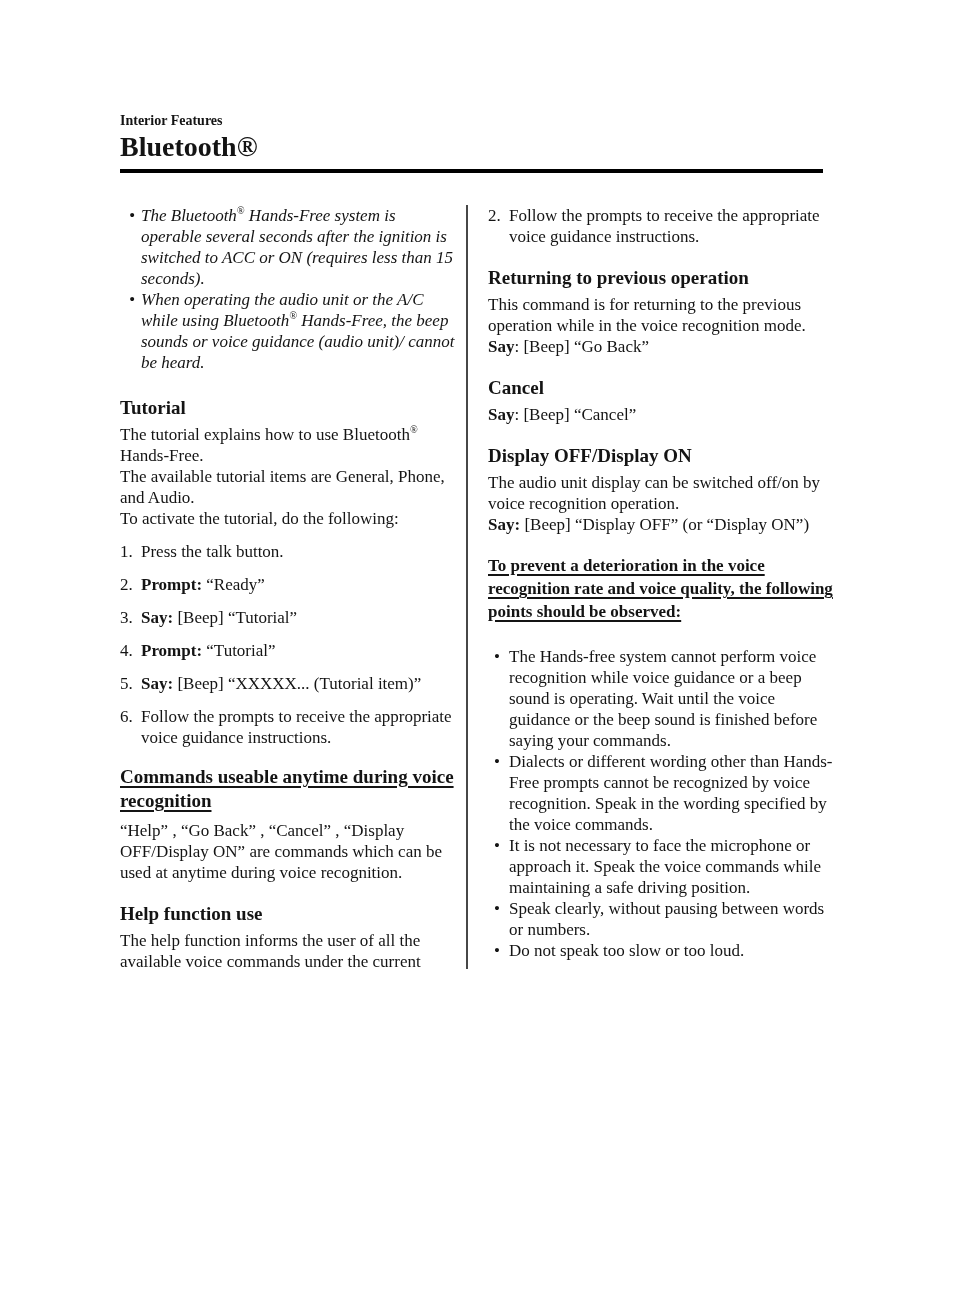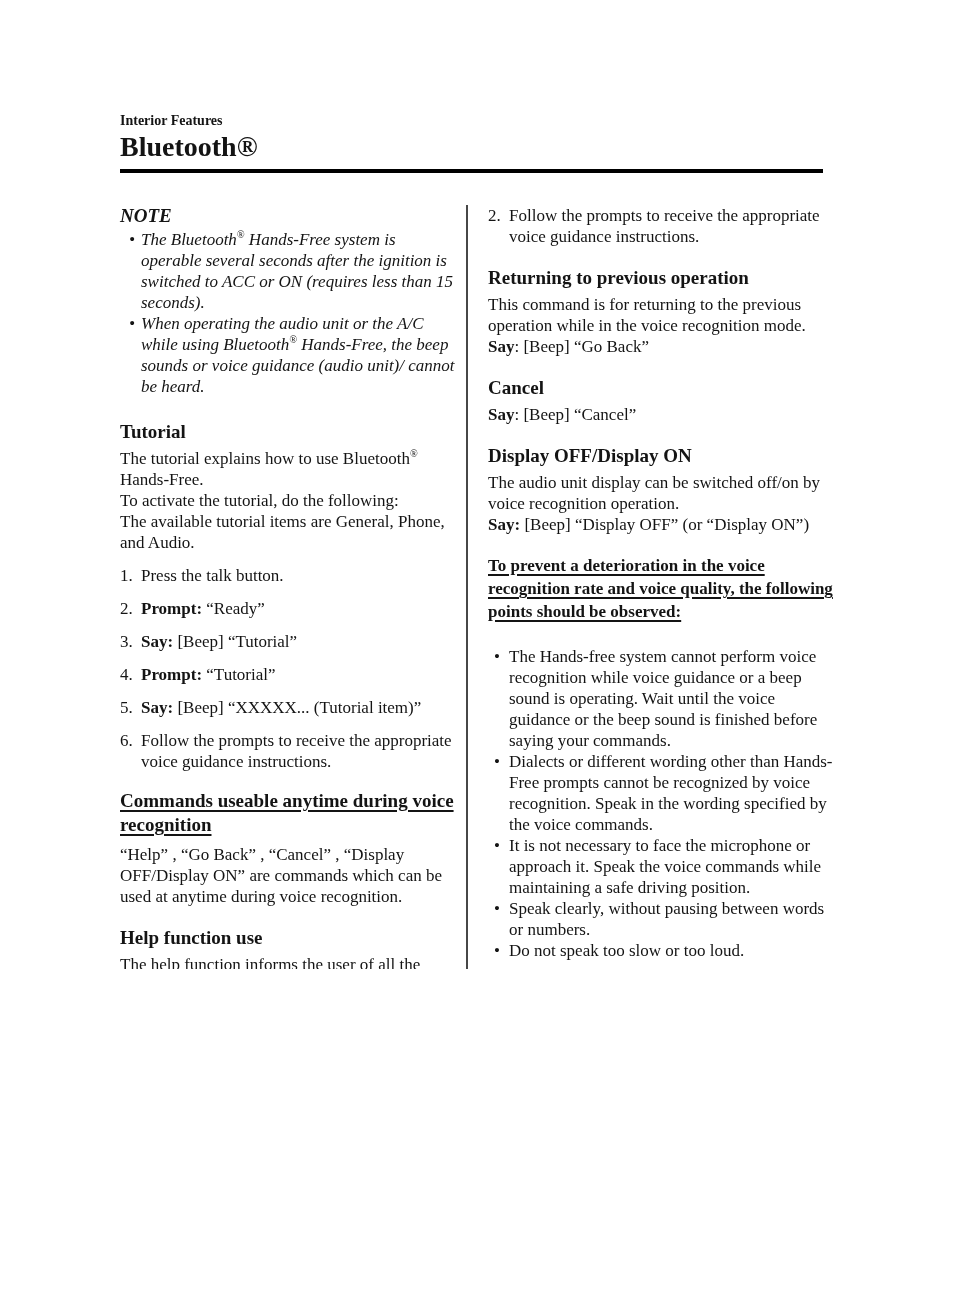--- a/index.html
+++ b/index.html
@@ -68,29 +68,28 @@
   <header class="page-header">
     <div class="eyebrow">Interior Features</div>
     <h1 class="page-title">Bluetooth®</h1>
   </header>
   <div class="header-rule"></div>
   <div class="col-divider"></div>
 
   <section class="col col-left">
 
     <div class="note-block">
-      <div class="note-heading">NOTE</div>
       <p class="bullet"><span>The Bluetooth</span><span class="sup">®</span><span> Hands-Free system is operable several seconds after the ignition is switched to ACC or ON (requires less than 15 seconds).</span></p>
       <p class="bullet"><span>When operating the audio unit or the A/C while using Bluetooth</span><span class="sup">®</span><span> Hands-Free, the beep sounds or voice guidance (audio unit)/ cannot be heard.</span></p>
     </div>
 
     <h3 class="section-heading first">Tutorial</h3>
     <p class="body"><span>The tutorial explains how to use Bluetooth</span><span class="sup">®</span><span> Hands-Free.</span></p>
+    <p class="body"><span>The available tutorial items are General, Phone, and Audio.</span></p>
     <p class="body"><span>To activate the tutorial, do the following:</span></p>
-    <p class="body"><span>The available tutorial items are General, Phone, and Audio.</span></p>
 
     <div class="step">
       <span class="step-num">1.</span>
       <span class="step-body"><span>Press the talk button.</span></span>
     </div>
     <div class="step">
       <span class="step-num">2.</span>
       <span class="step-body"><span class="b">Prompt:</span><span> “Ready”</span></span>
     </div>
     <div class="step">

